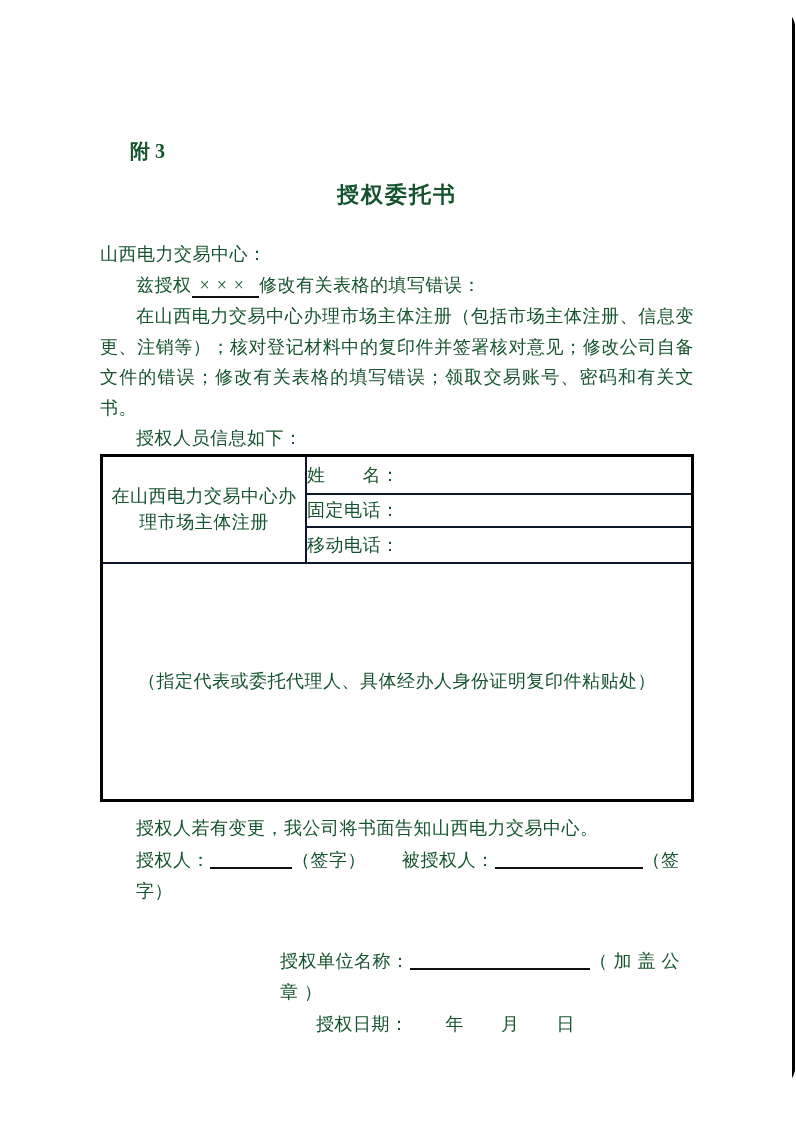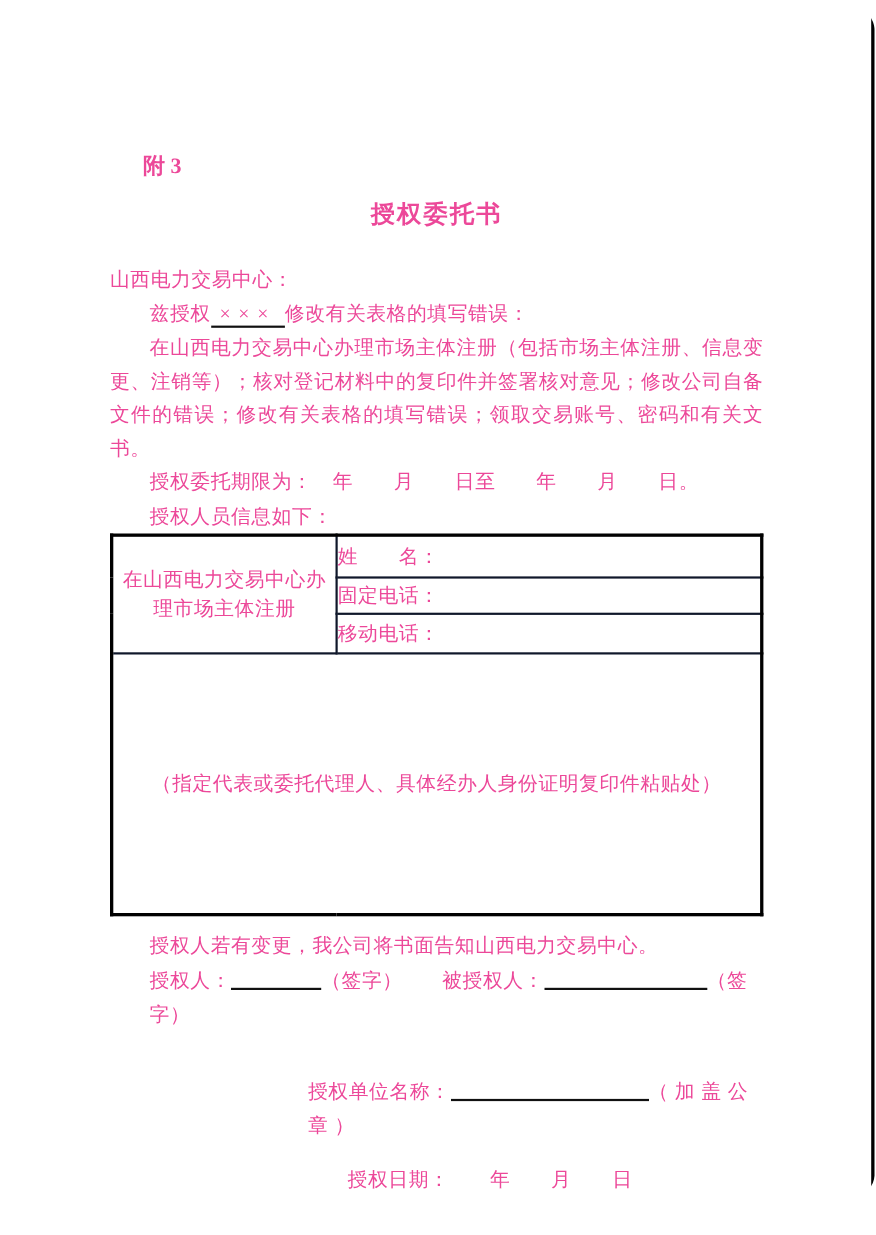--- a/index.html
+++ b/index.html
@@ -2,21 +2,21 @@
 <html><head>
 <meta charset="utf-8">
 <style>
   html,body { margin:0; padding:0; background:#ffffff; }
   .page {
     position:relative;
     width:796px; height:1095px;
     background:#ffffff;
     overflow:hidden;
     font-family:"Liberation Serif","DejaVu Serif",serif;
-    color:#ec4899;
+    color:#14532d;
     border-radius:32px;
   }
   
   .scan-edge {
     position:absolute; top:0; right:1px;
     width:3px; height:100%;
     background:#000000;
   }
   .content {
     position:absolute; left:100px; top:0;
@@ -94,42 +94,41 @@
     border-bottom:2px solid #111111;
     height:19px;
     vertical-align:-3px;
   }
   .blank-sign1 { width:82px; }
   .blank-sign2 { width:148px; }
   .blank-unit  { width:180px; }
   .gap1 { display:inline-block; width:36px; }
   .unit-row { margin-top:39px; padding-left:180px; }
   .seal-suffix { letter-spacing:6px; }
-  .date-row { margin-top:18px; padding-left:216px; }
+  .date-row { margin-top:1px; padding-left:216px; }
 </style>
 </head>
 <body>
 
 <div class="page">
 
   <div class="content">
 
     <div class="attachment">附 3</div>
 
     <div class="title">授权委托书</div>
 
     <div class="line salutation">山西电力交易中心：</div>
 
     <div class="line indent">
       <span>兹授权</span><span class="blank-inline">×××</span><span>修改有关表格的填写错误：</span>
     </div>
 
     <div class="line para">在山西电力交易中心办理市场主体注册（包括市场主体注册、信息变更、注销等）；核对登记材料中的复印件并签署核对意见；修改公司自备文件的错误；修改有关表格的填写错误；领取交易账号、密码和有关文书。</div>
 
-    <div class="line indent">授权委托期限为：　年　　月　　日至　　年　　月　　日。</div>
 
     <div class="line indent">授权人员信息如下：</div>
 
     <table class="personnel">
       <tbody>
         <tr class="r1">
           <td class="left-head" rowspan="3">在山西电力交易中心办理市场主体注册</td>
           <td class="field-cell">姓　　名：</td>
         </tr>
         <tr class="r2">

